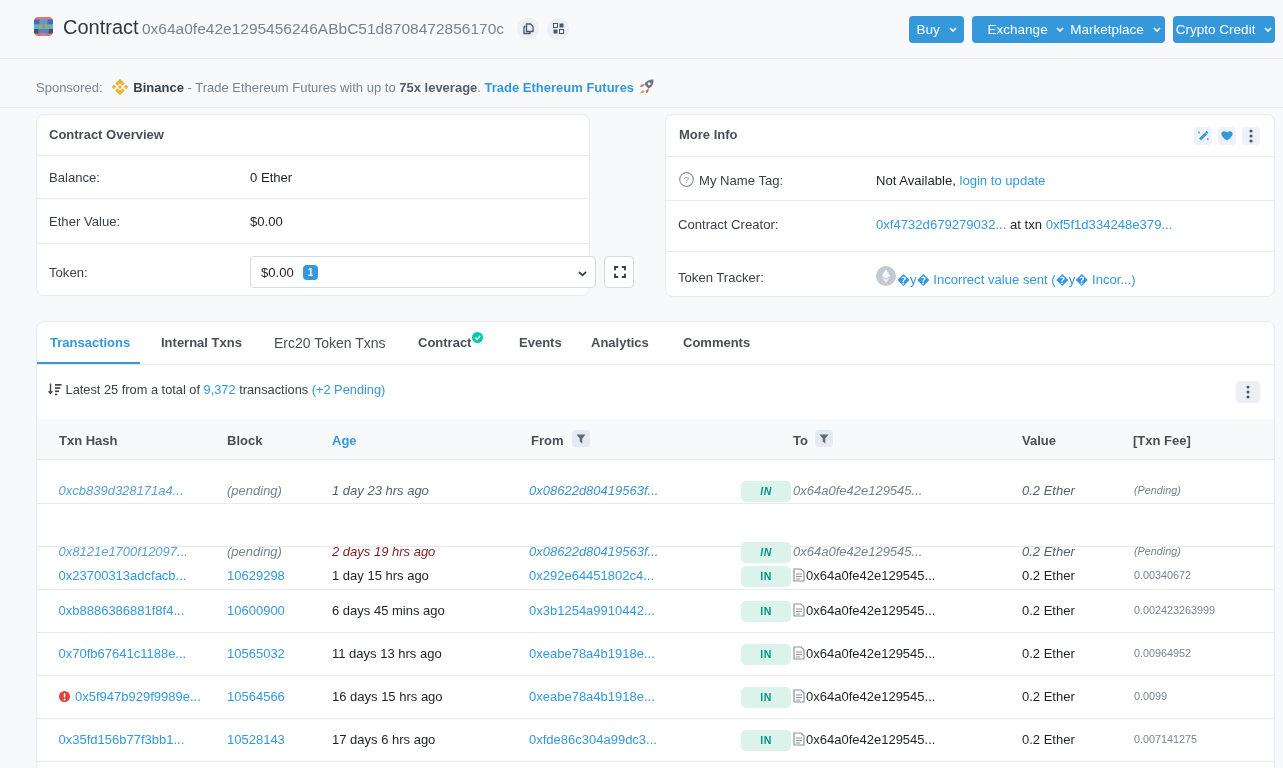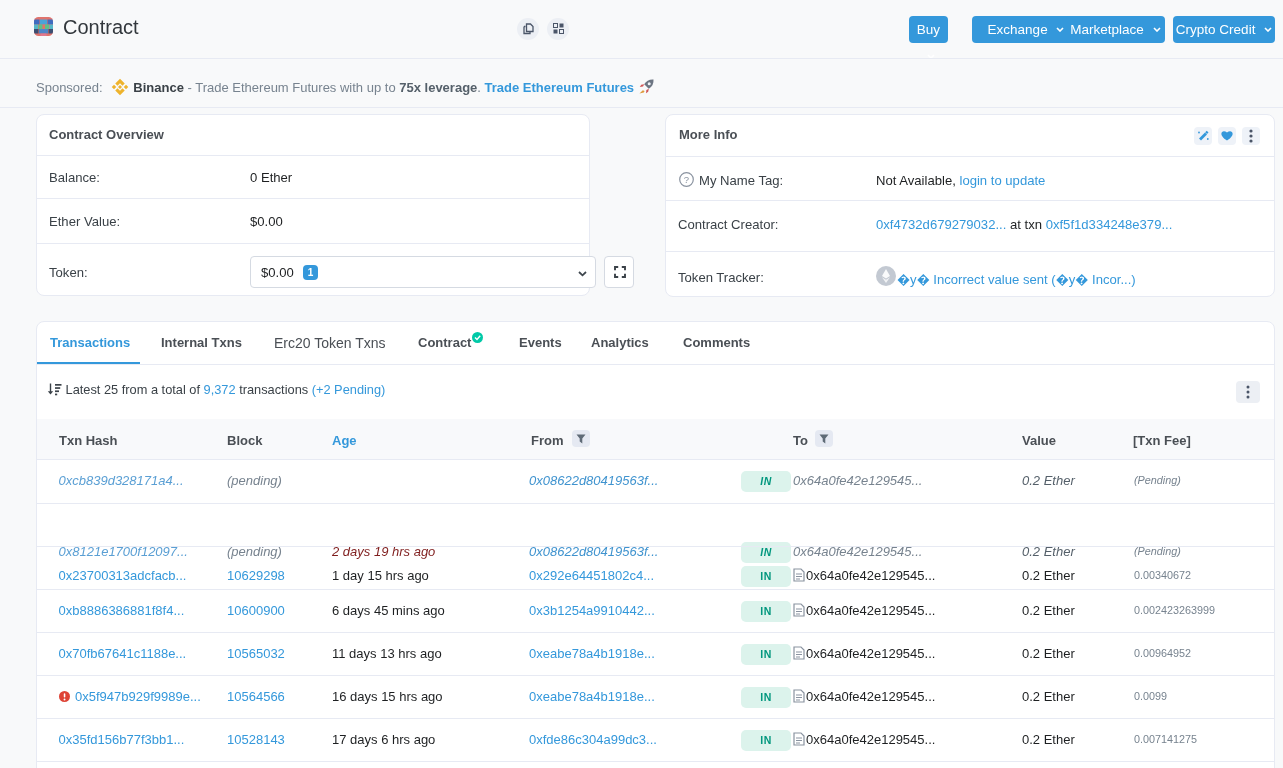--- a/index.html
+++ b/index.html
@@ -43,36 +43,37 @@
           <rect x="11" y="7.5" width="4" height="4.5" fill="#5fbf87"></rect>
           <rect x="15.5" y="7.5" width="3.5" height="4.5" fill="#56b7c8"></rect>
           <rect x="0" y="12" width="4.5" height="4.5" fill="#3d4f72"></rect>
           <rect x="14.5" y="12" width="4.5" height="4.5" fill="#3d4f72"></rect>
           <rect x="5" y="12" width="9" height="4.5" fill="#4f86c8"></rect>
           <rect x="6.5" y="16.5" width="6" height="2.5" fill="#e2788f"></rect>
         </g>
       </svg>
 </div>
 <div class="abs" style="left:63px; top:16px; font-size:20px; color:#32373c;">Contract</div>
+<div class="abs" style="left:142px; top:20px; font-size:15.5px; color:#77838f;">0x64a0fe42e1295456246ABbC51d8708472856170c</div>
 <div class="abs" style="left:517px; top:18px; width:22px; height:22px; border-radius:50%; background:#eceff4; text-align:center;">
   <svg width="11" height="12" viewBox="0 0 11 12" style="margin-top:5px;">
         <path d="M3.5 1 h4 l2.5 2.5 v5 h-6.5 z" fill="none" stroke="#4a5568" stroke-width="1.3"></path>
         <path d="M1 3.5 h1.5 M1 3.5 v7 h6 v-1.5" fill="none" stroke="#4a5568" stroke-width="1.3"></path>
       </svg>
 </div>
 <div class="abs" style="left:547px; top:18px; width:22px; height:22px; border-radius:50%; background:#eceff4; text-align:center;">
   <svg width="11" height="11" viewBox="0 0 11 11" style="margin-top:5px;">
         <rect x="0.5" y="0.5" width="4" height="4" fill="none" stroke="#4a5568"></rect>
         <rect x="6.5" y="0.5" width="4" height="4" fill="#4a5568"></rect>
         <rect x="0.5" y="6.5" width="4" height="4" fill="#4a5568"></rect>
         <rect x="6.5" y="6.5" width="4" height="4" fill="none" stroke="#4a5568"></rect>
       </svg>
 </div>
 
-<div class="btn-blue" style="left:909px; width:39px;">Buy <svg width="8" height="5" viewBox="0 0 8 5">
+<div class="btn-blue" style="left:909px; width:55px;">Buy <svg width="8" height="5" viewBox="0 0 8 5">
         <path d="M1 1 l3 3 l3 -3" stroke="#fff" stroke-width="1.6" fill="none"></path>
       </svg></div>
 <div class="btn-blue" style="left:972px; width:108px;">Exchange <svg width="8" height="5" viewBox="0 0 8 5">
         <path d="M1 1 l3 3 l3 -3" stroke="#fff" stroke-width="1.6" fill="none"></path>
       </svg></div>
 <div class="btn-blue" style="left:1066px; width:99px;">Marketplace <svg width="8" height="5" viewBox="0 0 8 5">
         <path d="M1 1 l3 3 l3 -3" stroke="#fff" stroke-width="1.6" fill="none"></path>
       </svg></div>
 <div class="btn-blue" style="left:1173px; width:102px;">Crypto Credit <svg width="8" height="5" viewBox="0 0 8 5">
         <path d="M1 1 l3 3 l3 -3" stroke="#fff" stroke-width="1.6" fill="none"></path>
@@ -204,23 +205,24 @@
           </svg></span>
     <span class="abs" style="left:756px; top:14px;">To</span>
         <span class="abs" style="left:778px; top:11px; width:18px; height:17px; background:#e5e9f2; border-radius:4px; text-align:center;"><svg width="10" height="10" viewBox="0 0 10 10" style="margin-top:3.5px;">
             <path d="M0.5 0.5 H9.5 L6.3 4.6 V9.5 L3.7 7.6 V4.6 Z" fill="#5f6b77"></path>
           </svg></span>
     <span class="abs" style="left:985px; top:14px;">Value</span>
     <span class="abs" style="left:1096px; top:14px;">[Txn Fee]</span>
   </div>
   <div class="divider" style="top:137px;"></div>
 
-  <div class="trow pend" style="top:137px;text-decoration:underline;">
+  <div class="trow pend" style="top:147px;text-decoration:underline;">
     <span style="left:21.5px; color:#5a9fd4;">0xcb839d328171a4...</span>
     <span style="left:190px; color:#77838f;">(pending)</span>
+    <span style="left:295px; color:#55606a;">1 day 23 hrs ago</span>
     <span style="left:492px; color:#3f93cf;">0x08622d80419563f...</span>
     <span class="badge-in">IN</span>
     <span style="left:756px; color:#77838f;">0x64a0fe42e129545...</span>
     <span style="left:985px; color:#55606a;">0.2 Ether</span>
     <span class="fee" style="left:1097px;">(Pending)</span>
   </div>
   <div class="divider" style="top:181px;"></div>
   <div class="trow pend" style="top:181px;margin-top:27px;">
     <span style="left:21.5px; color:#5a9fd4;">0x8121e1700f12097...</span>
     <span style="left:190px; color:#77838f;">(pending)</span>

